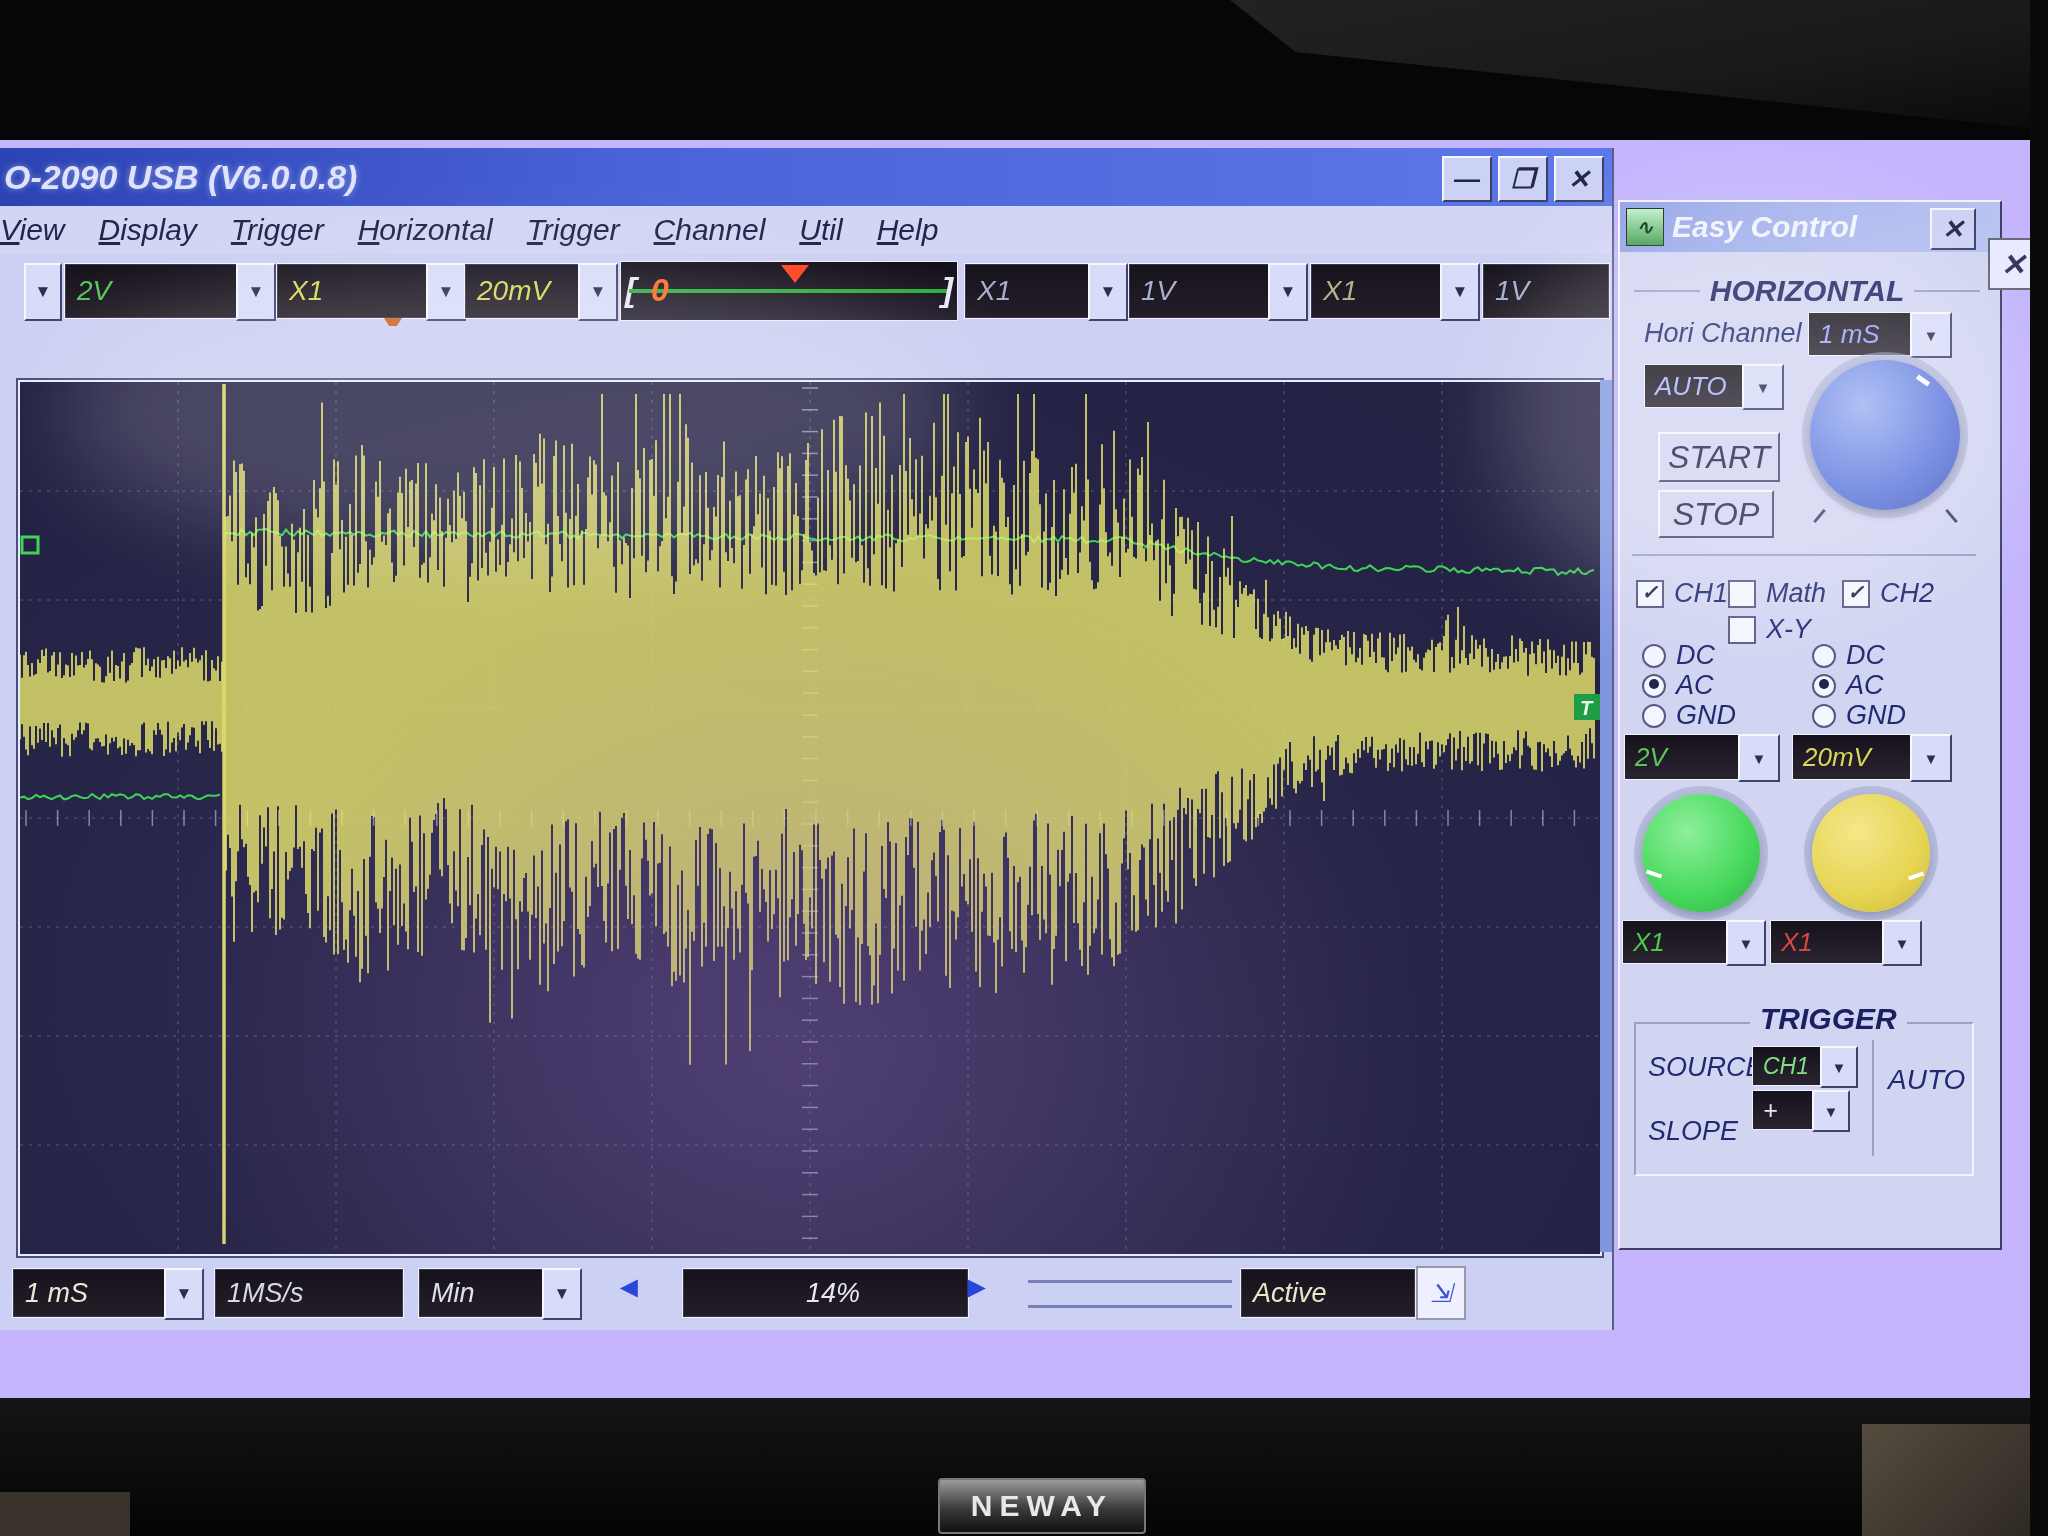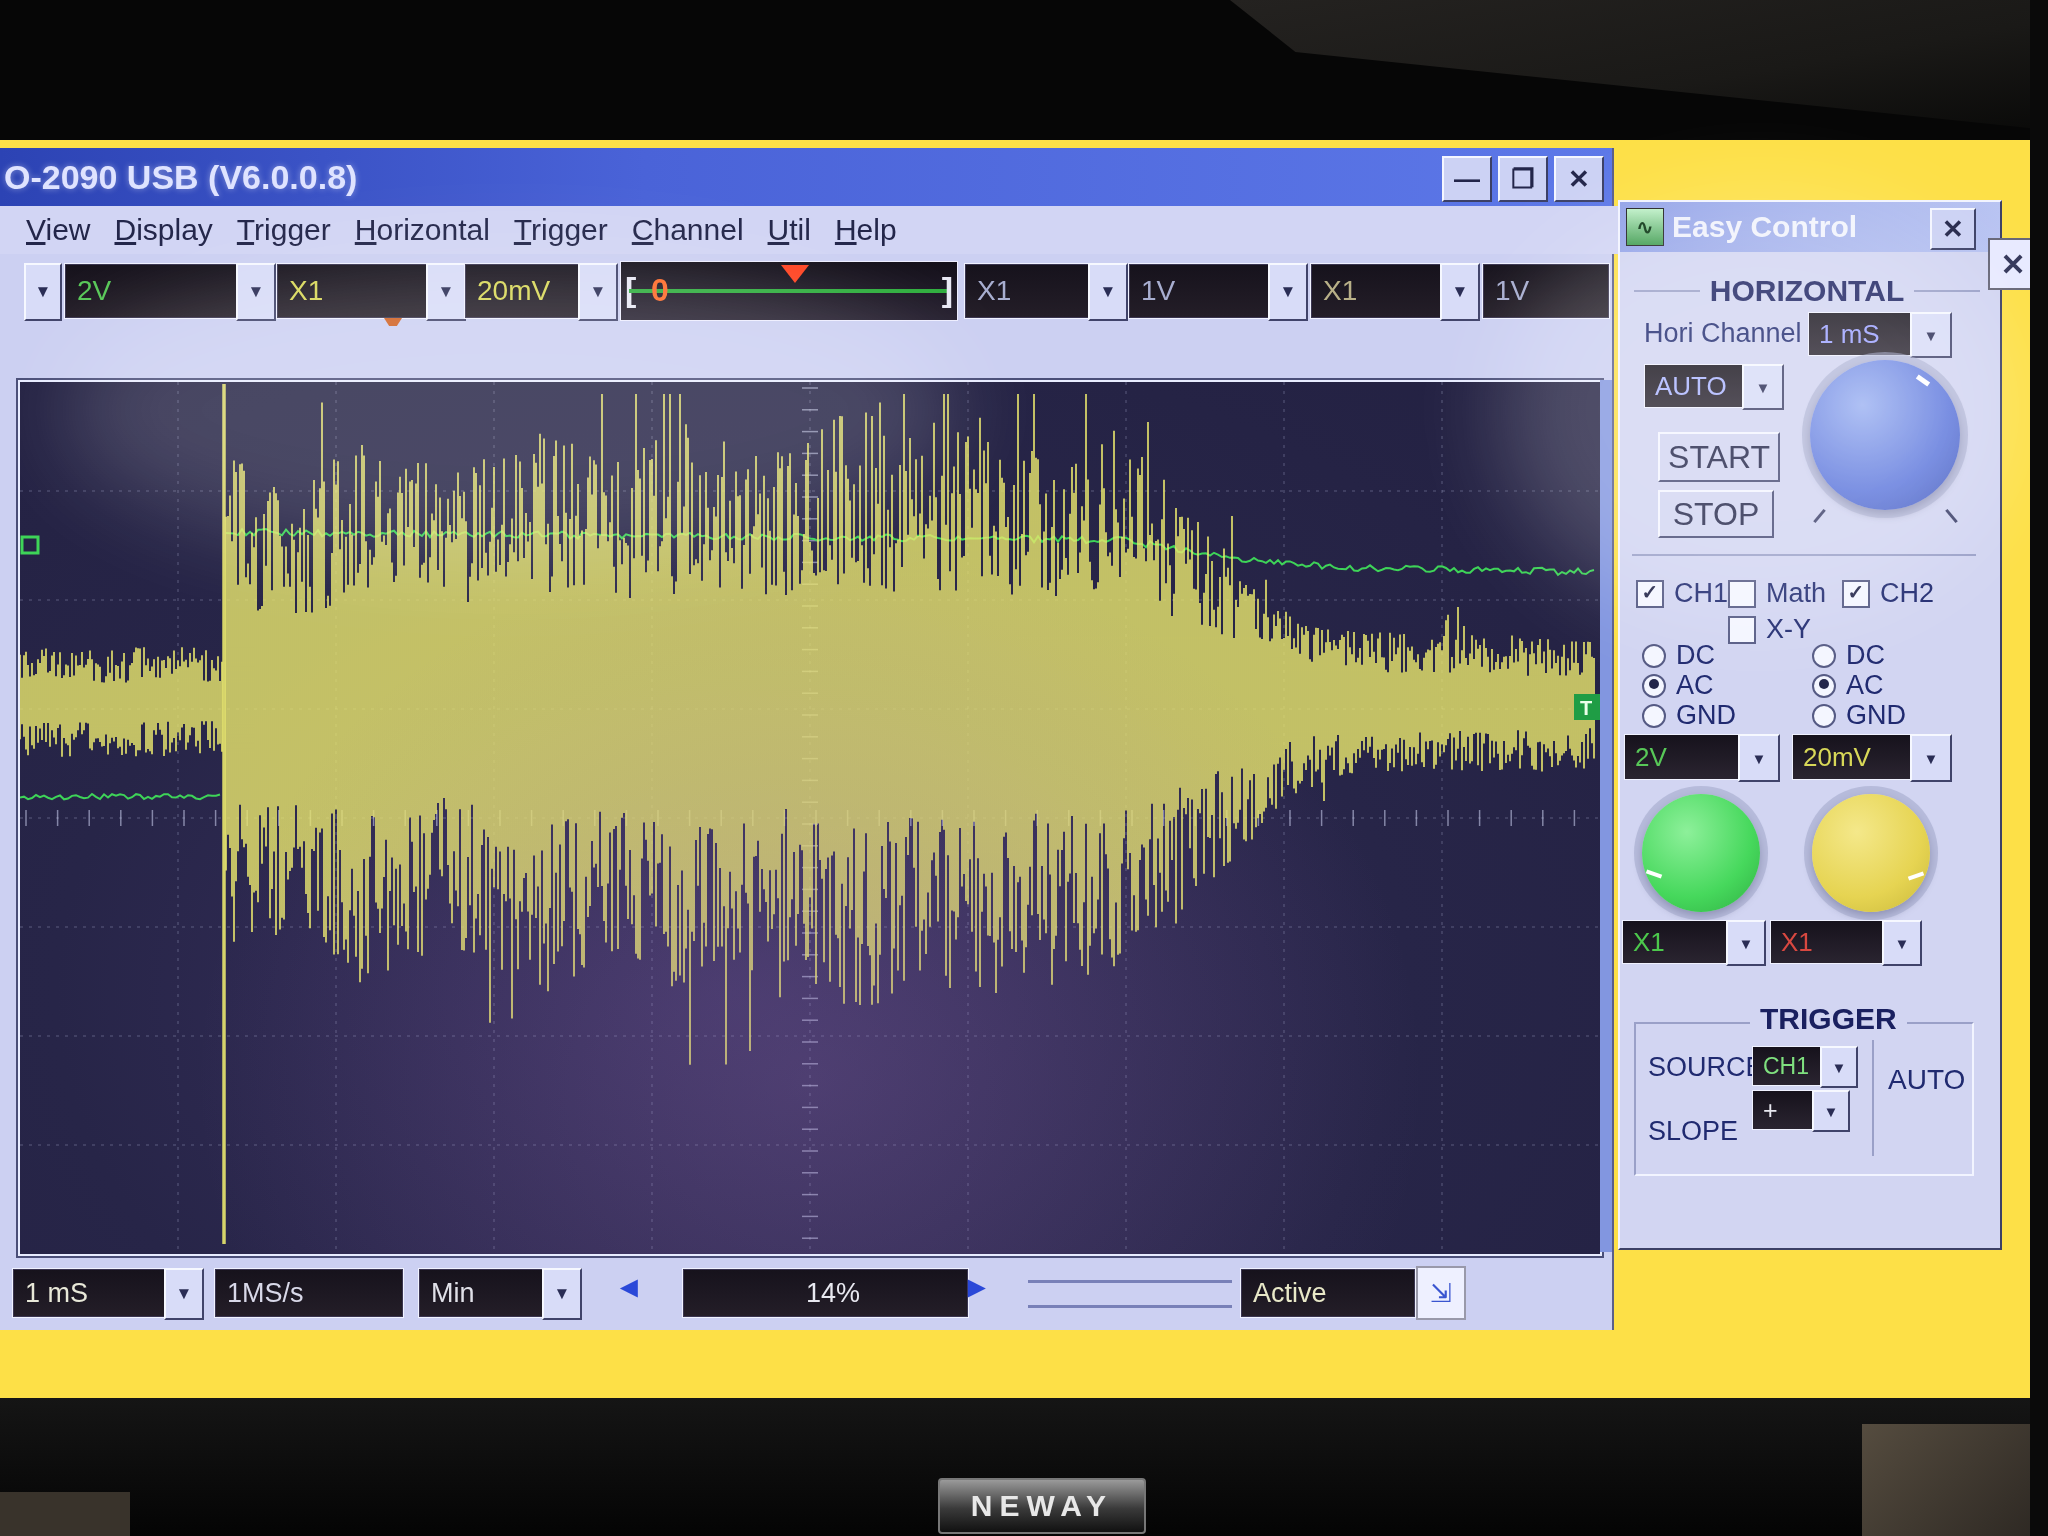--- a/index.html
+++ b/index.html
@@ -14,39 +14,39 @@
     background:linear-gradient(#151515,#040404);}
   .floor-bl{left:0;top:1492px;width:130px;height:44px;background:#39332b;}
   .floor-br{left:1862px;top:1424px;width:186px;height:112px;
     background:linear-gradient(135deg,#554c3f,#2c2722);}
   .bezel-right{left:2030px;top:0;width:18px;height:1536px;background:#0a0a0a;}
   .neway{left:938px;top:1478px;width:204px;height:52px;border-radius:4px;
     background:linear-gradient(#9a9a9a,#3a3a3a 55%,#111);border:2px solid #777;
     color:#e8e8e8;font-weight:bold;font-size:30px;letter-spacing:7px;
     display:flex;align-items:center;justify-content:center;}
   
-  #screen{left:0;top:140px;width:2030px;height:1258px;background:#fde047;}
+  #screen{left:0;top:140px;width:2030px;height:1258px;background:#c4b5fd;font-style:italic;}
   
   .glare{pointer-events:none;border-radius:50%;filter:blur(45px);}
   .g1{left:60px;top:120px;width:900px;height:300px;background:rgba(255,255,255,.17);}
   .g3{left:1500px;top:60px;width:520px;height:420px;background:rgba(255,255,255,.20);}
   
   #main-window{left:0;top:8px;width:1612px;height:1182px;background:#ccd0f2;
     border-right:2px solid #5a5f8a;}
   .titlebar{left:0;top:0;width:100%;height:58px;
     background:linear-gradient(90deg,#2c43b4,#4a63d8 40%,#5d78e8);
     display:flex;align-items:center;}
   .title-text{color:#dfe3ff;font-size:34px;font-weight:bold;margin-left:4px;
     white-space:nowrap;text-shadow:0 0 6px rgba(255,255,255,.4);}
   .winbtns{position:absolute;right:8px;top:8px;display:flex;gap:6px;}
   .wbtn{width:46px;height:42px;background:#ccd2f4;border:2px solid;
     border-color:#f4f6ff #3c4066 #3c4066 #f4f6ff;color:#23264a;
     font-size:26px;font-weight:bold;display:flex;align-items:center;justify-content:center;}
-  .menubar{left:0;top:58px;width:100%;height:48px;display:flex;gap:24px;
-    padding-left:26px;align-items:center;background:#d2d5f4;}
+  .menubar{left:0;top:58px;width:100%;height:48px;display:flex;gap:34px;
+    align-items:center;background:#d2d5f4;}
   .mi{font-size:30px;color:#23264a;}
   .mi::first-letter{text-decoration:underline;}
   
   .toolbar{left:0;top:106px;width:100%;height:72px;background:#ccd0f2;overflow:hidden;}
   .dark{background:linear-gradient(#16121c,#241e28);border:1px solid #f0f2ff;
     box-shadow:inset 0 0 0 1px #3a3550;color:#c8c8d8;}
   .tb-item{position:absolute;top:9px;height:54px;display:flex;align-items:center;
     font-size:28px;padding-left:12px;}
   .arrowbtn{position:absolute;top:9px;height:54px;width:36px;background:#d8dcf8;
     border:2px solid;border-color:#f6f8ff #40436a #40436a #f6f8ff;

